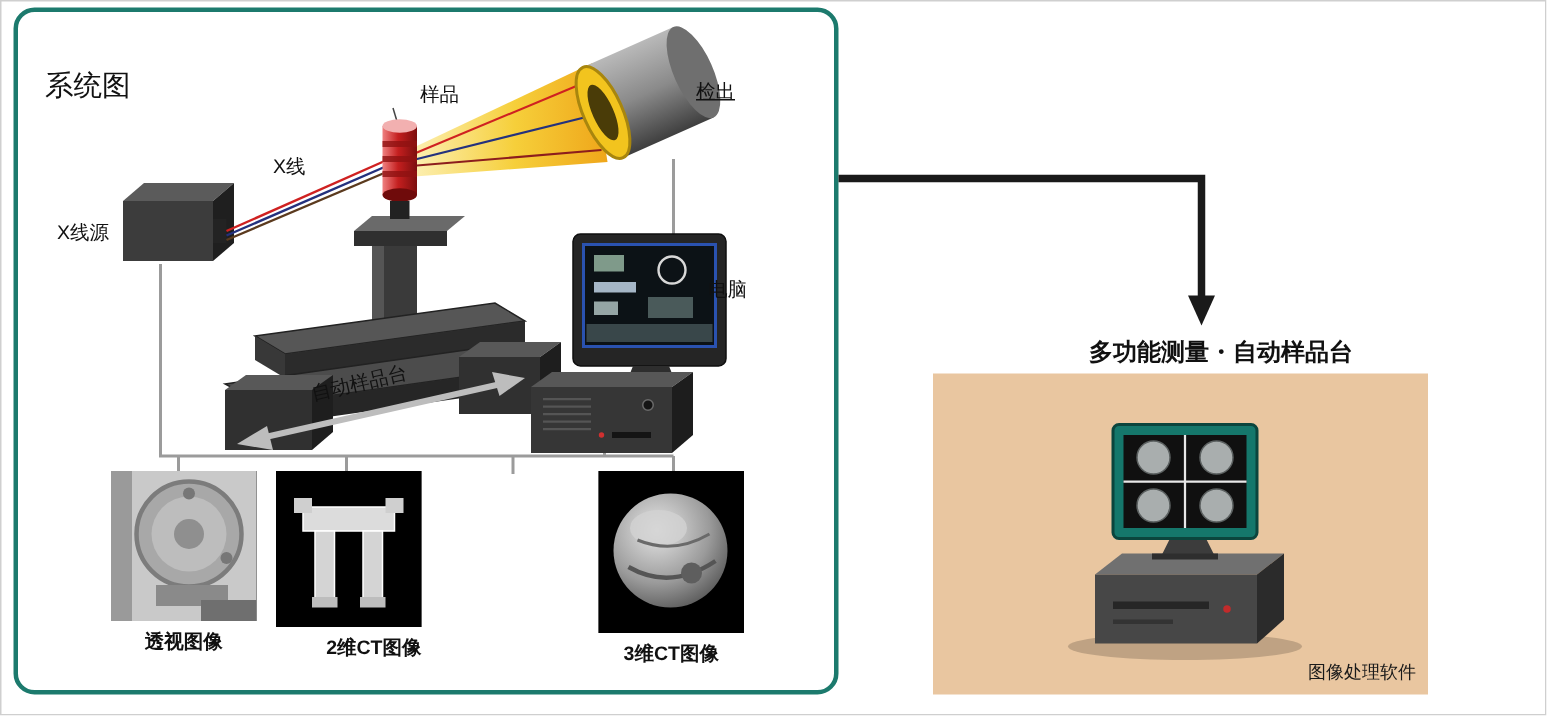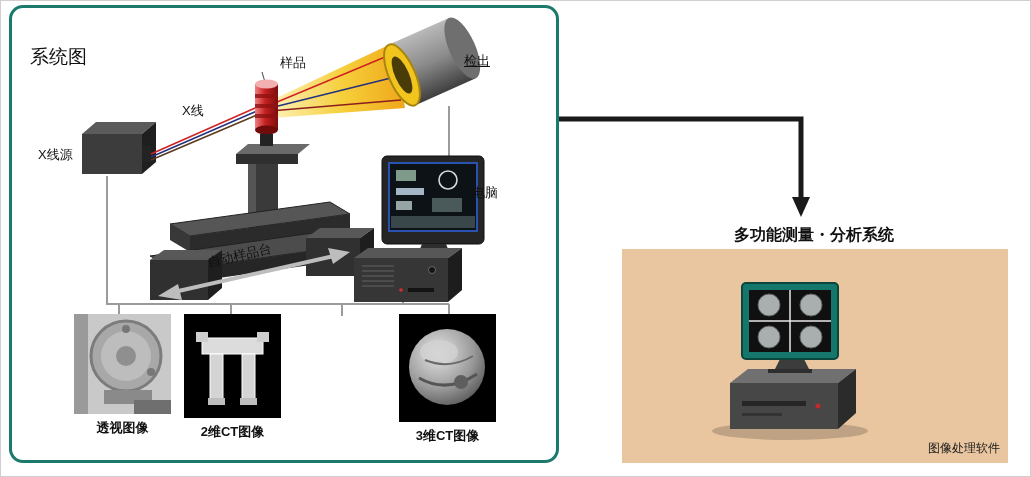--- a/index.html
+++ b/index.html
@@ -16,21 +16,21 @@
 
   
   .out-fig { position:absolute; display:flex; flex-direction:column; align-items:center; }
   .out-img { width:100%; display:block; background:#000; }
   .out-cap { margin-top:5px; font-size:13px; font-weight:600; white-space:nowrap; }
 
   
   .flow-arrow { position:absolute; left:555px; top:92px; }
   .analysis-title { position:absolute; left:620px; top:224px; width:386px; text-align:center;
                     font-size:16px; font-weight:bold; }
-  .analysis-box { position:absolute; left:621px; top:248px; width:386px; height:214px; background:#e9c6a0; }
+  .analysis-box { position:absolute; left:621px; top:248px; width:330px; height:214px; background:#e9c6a0; }
   .workstation-svg { position:absolute; left:0; top:0; }
   .software-label { position:absolute; right:8px; bottom:6px; font-size:12px; color:#1a1a1a; }
 </style>
 </head>
 <body>
 
 <div class="canvas">
 
   <div class="system-box">
 
@@ -171,21 +171,21 @@
         <circle cx="52" cy="42" r="25" fill="#bdbdbd"></circle>
         <circle cx="52" cy="42" r="10" fill="#8f8f8f"></circle>
         <circle cx="52" cy="15" r="4" fill="#777"></circle>
         <circle cx="77" cy="58" r="4" fill="#777"></circle>
         <rect x="30" y="76" width="48" height="14" fill="#8a8a8a"></rect>
         <rect x="60" y="86" width="37" height="14" fill="#6f6f6f"></rect>
       </svg>
       <figcaption class="out-cap">透视图像</figcaption>
     </figure>
 
-    <figure class="out-fig" style="left:172px; top:306px; width:97px;">
+    <figure class="out-fig" style="left:172px; top:306px; width:97px;align-items:flex-end;">
       <svg class="out-img" width="97" height="104" viewBox="0 0 97 104">
         <rect width="97" height="104" fill="#000"></rect>
         <rect x="18" y="24" width="61" height="16" fill="#dcdcdc" stroke="#fff" stroke-width="1"></rect>
         <rect x="12" y="18" width="12" height="10" fill="#cfcfcf"></rect>
         <rect x="73" y="18" width="12" height="10" fill="#cfcfcf"></rect>
         <rect x="26" y="40" width="13" height="46" fill="#d4d4d4" stroke="#fff" stroke-width="1"></rect>
         <rect x="58" y="40" width="13" height="46" fill="#d4d4d4" stroke="#fff" stroke-width="1"></rect>
         <rect x="24" y="84" width="17" height="7" fill="#bdbdbd"></rect>
         <rect x="56" y="84" width="17" height="7" fill="#bdbdbd"></rect>
       </svg>
@@ -211,21 +211,21 @@
       </svg>
       <figcaption class="out-cap">3维CT图像</figcaption>
     </figure>
   </div>
 
   <svg class="flow-arrow" width="266" height="136" viewBox="0 0 266 136">
     <path d="M3 26 H245 V106" stroke="#1a1a1a" stroke-width="5" fill="none"></path>
     <polygon points="236,104 254,104 245,124" fill="#1a1a1a"></polygon>
   </svg>
 
-  <div class="analysis-title">多功能测量・分析系统</div>
+  <div class="analysis-title">多功能测量・自动样品台</div>
 
   <div class="analysis-box">
     <svg class="workstation-svg" width="386" height="214" viewBox="0 0 386 214">
       <ellipse cx="168" cy="182" rx="78" ry="9" fill="rgba(0,0,0,0.18)"></ellipse>
 
       <g>
         <polygon points="108,134 216,134 234,120 126,120" fill="#707070"></polygon>
         <rect x="108" y="134" width="108" height="46" fill="#474747"></rect>
         <polygon points="216,134 234,120 234,164 216,180" fill="#2b2b2b"></polygon>
         <rect x="120" y="152" width="64" height="5" fill="#262626"></rect>

